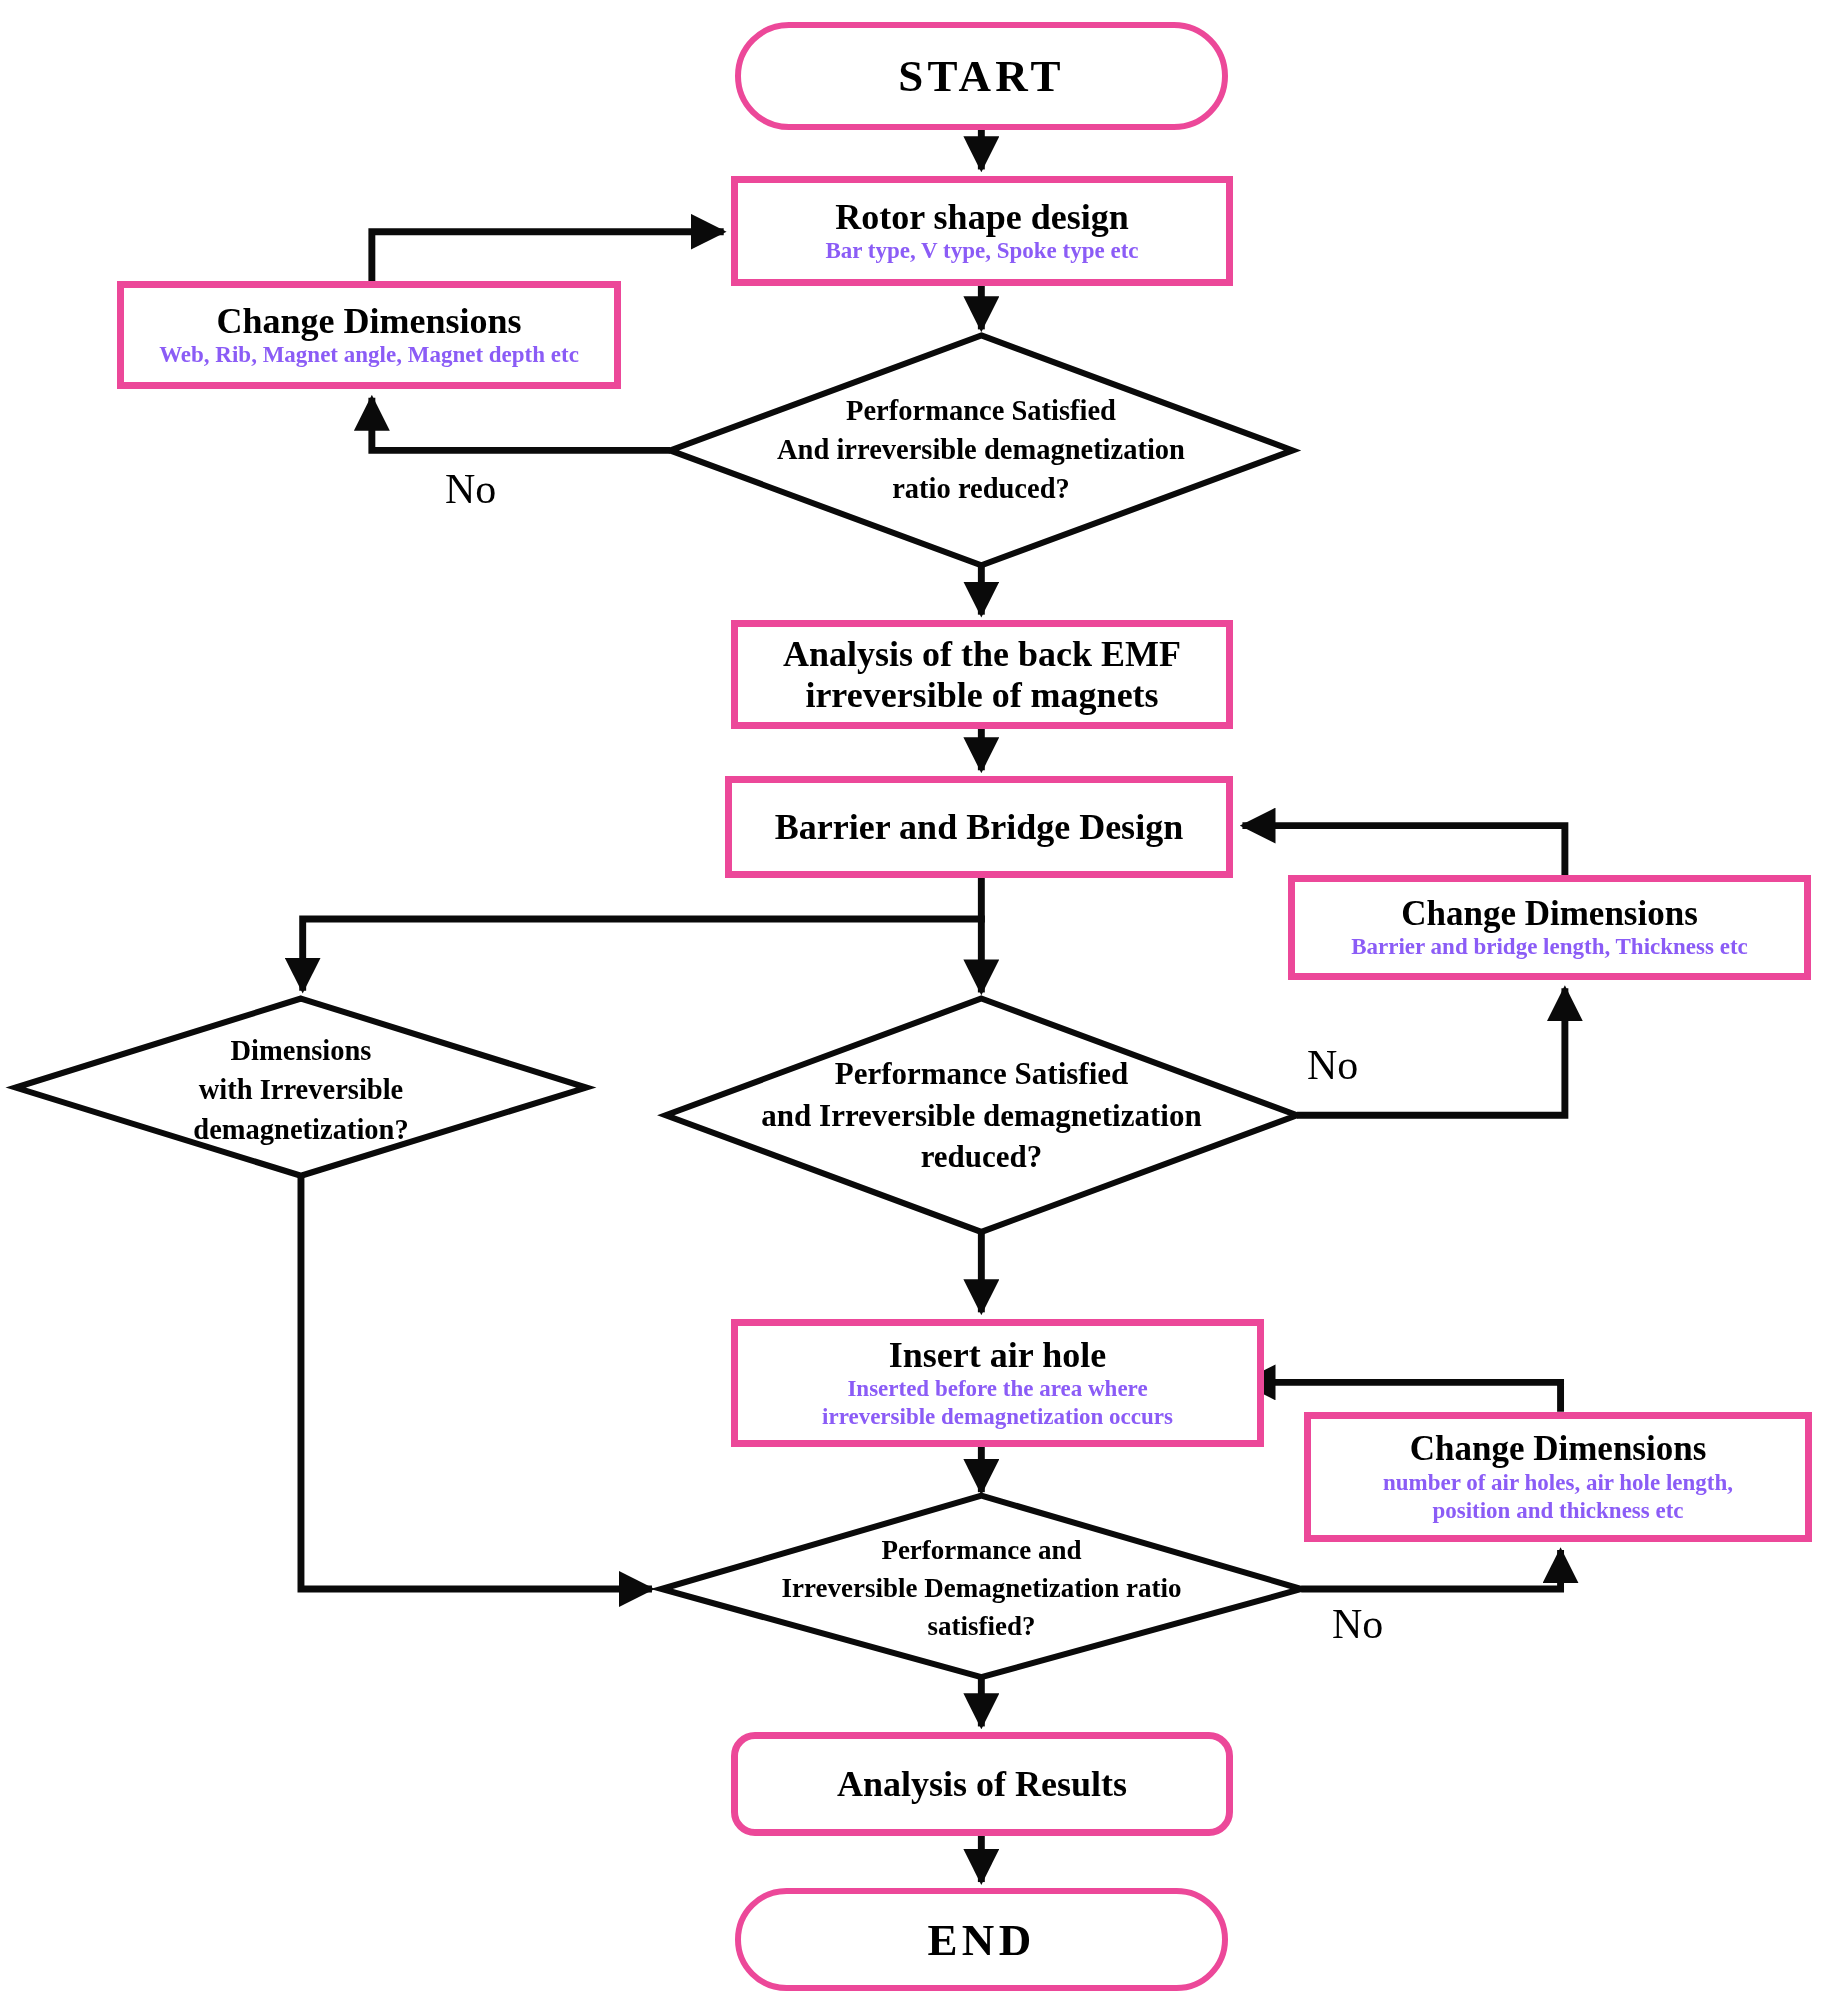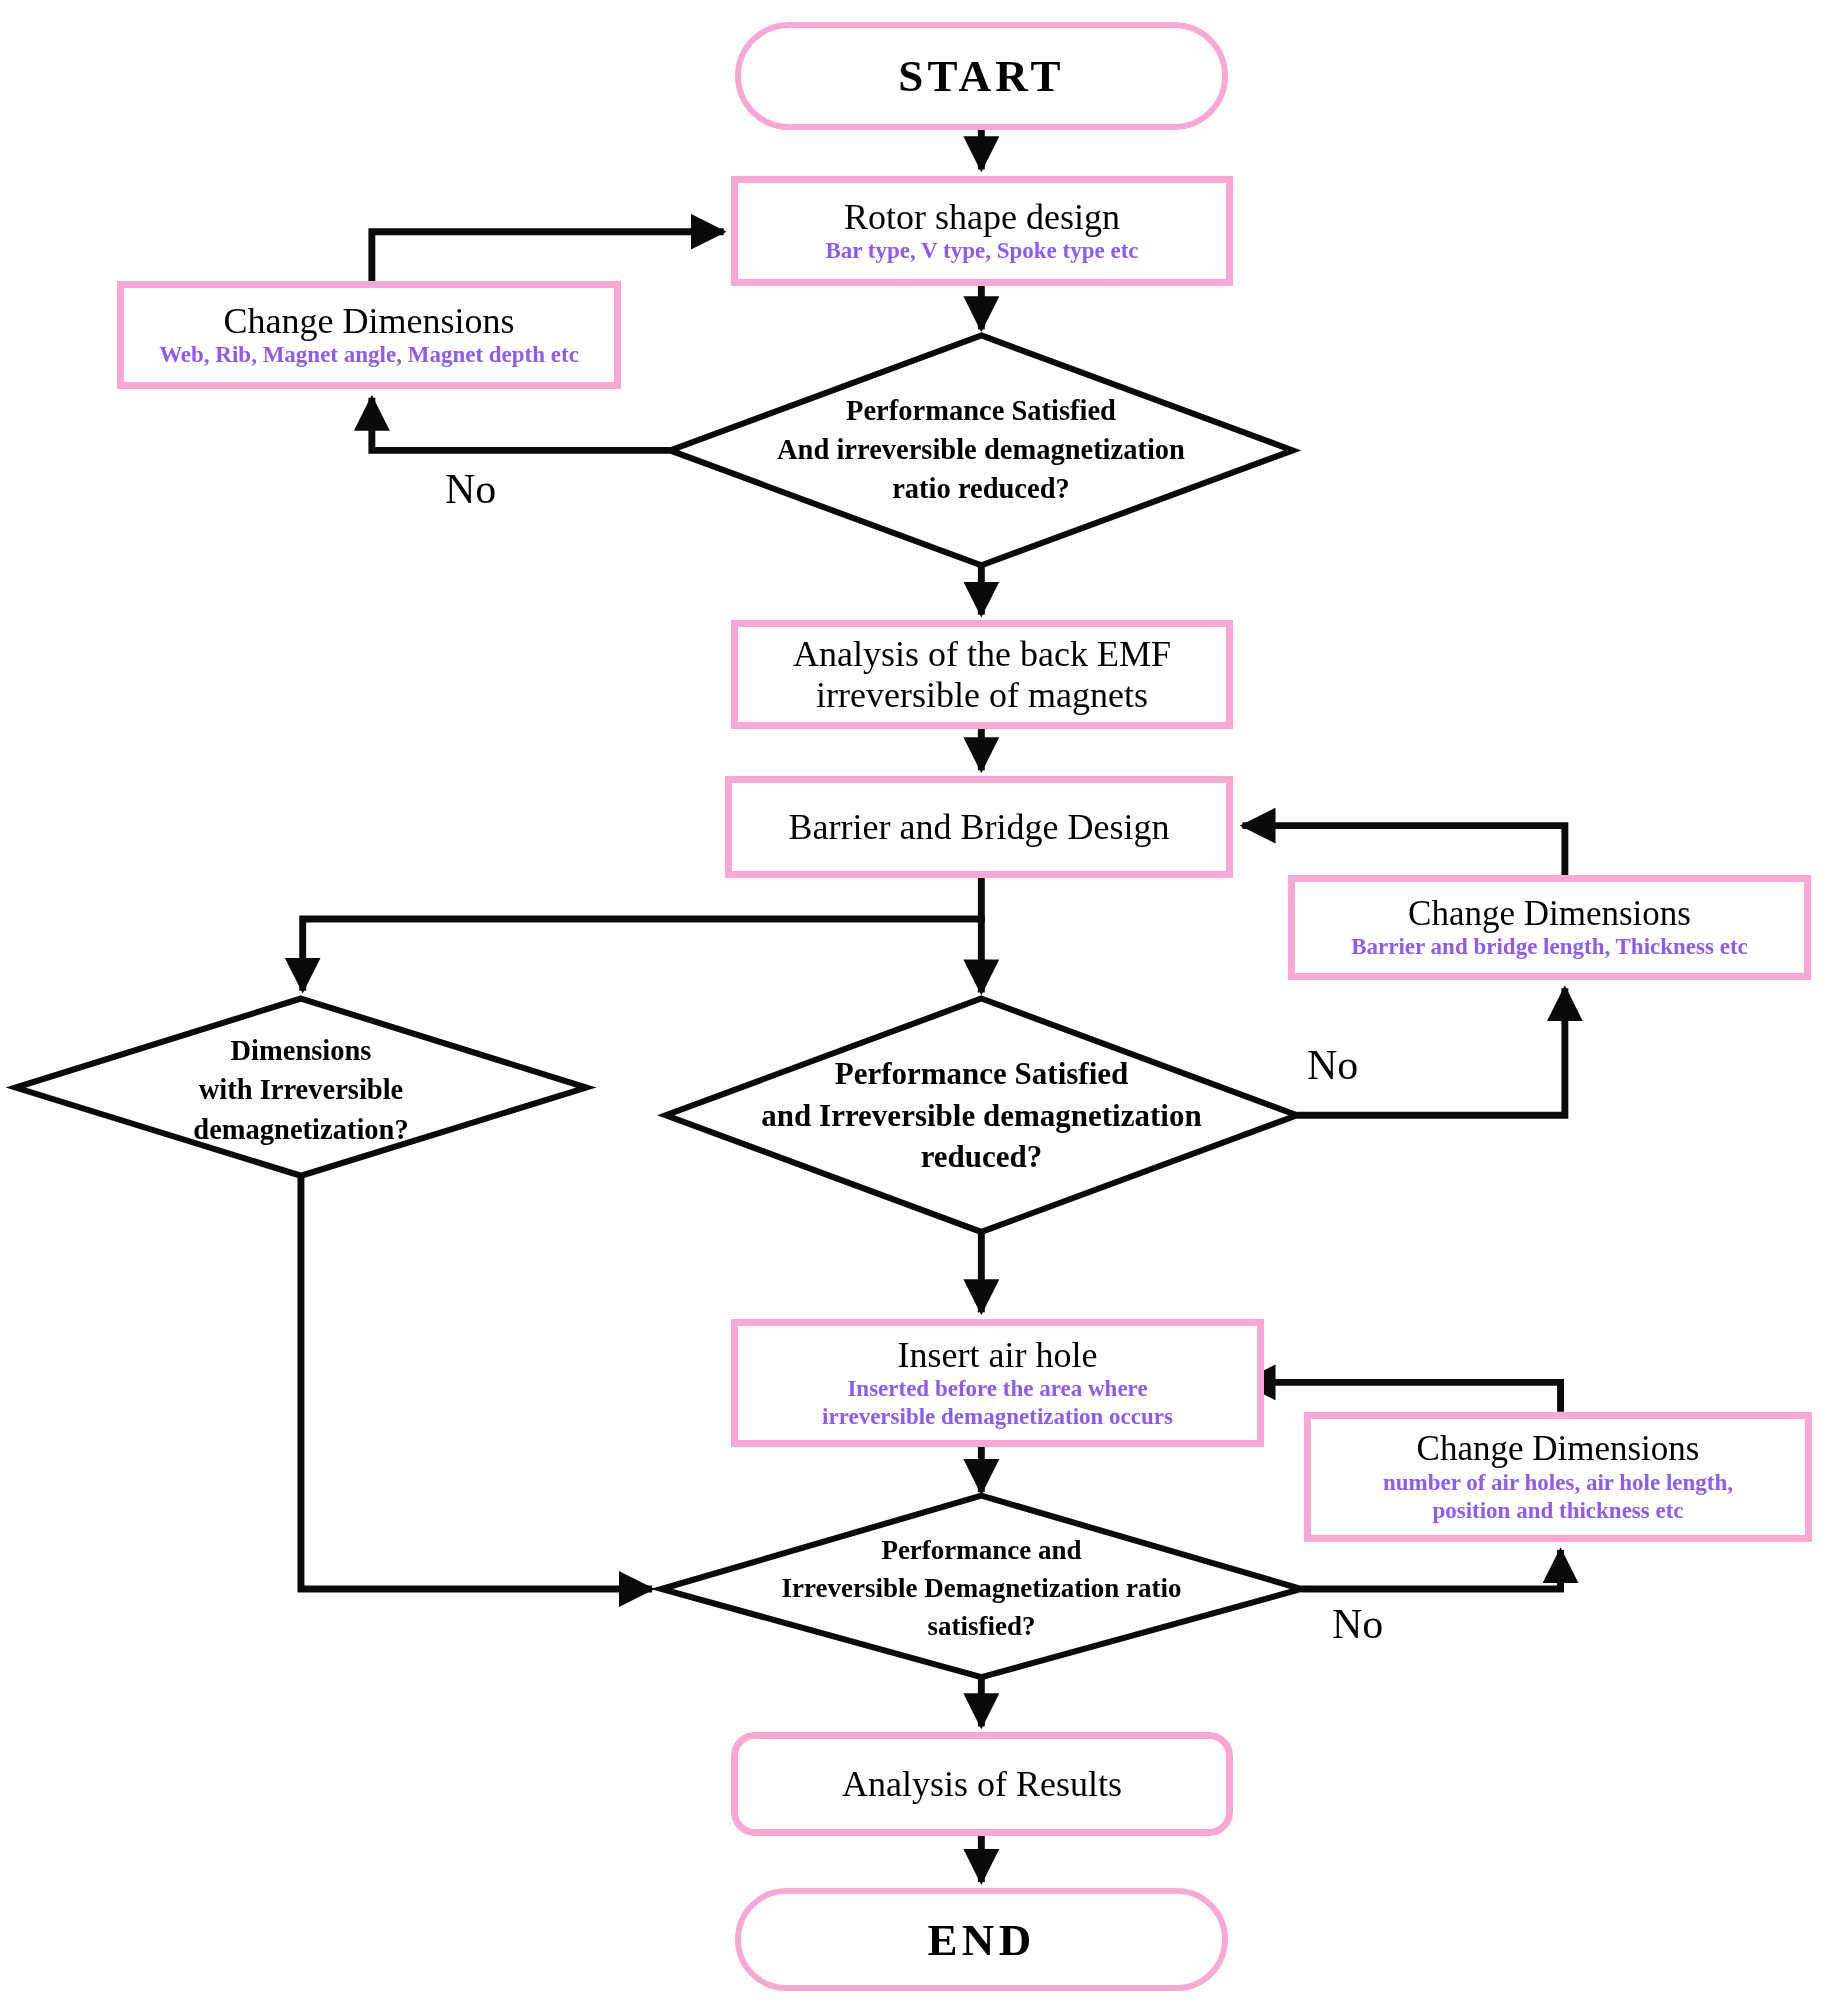--- a/index.html
+++ b/index.html
@@ -1,24 +1,24 @@
 <!DOCTYPE html>
 <html style="font-size:14px"><head>
 <meta charset="utf-8">
 <style>
   html,body{margin:0;padding:0;background:#ffffff;}
   #stage{position:relative;width:1833px;height:2010px;background:#ffffff;
          font-family:"Liberation Serif","DejaVu Serif",serif;color:#000;}
   #wires{position:absolute;left:0;top:0;z-index:0;}
-  .node{position:absolute;z-index:2;background:#ffffff;border:7px solid #f9a8d4;
+  .node{position:absolute;z-index:2;background:#ffffff;border:7px solid #ec4899;
         display:flex;flex-direction:column;align-items:center;justify-content:center;
         text-align:center;box-sizing:border-box;}
   .terminal{border-radius:61px;border-width:6px;}
   .term-label{font-weight:bold;font-size:45px;letter-spacing:4.3px;}
-  .box-title{font-weight:normal;font-size:36px;line-height:1.12;}
+  .box-title{font-weight:bold;font-size:36px;line-height:1.12;}
   .box-title.small{font-size:35px;}
   .box-sub{font-weight:bold;font-size:23px;line-height:1.22;color:#8b5cf6;}
   .dtext{position:absolute;z-index:2;background:transparent;display:flex;flex-direction:column;
          align-items:center;justify-content:center;text-align:center;font-weight:bold;box-sizing:border-box;}
   .dtext span{display:block;}
   .no-label{position:absolute;z-index:2;font-weight:normal;font-size:42px;text-align:right;}
 </style>
 </head>
 <body>
 

